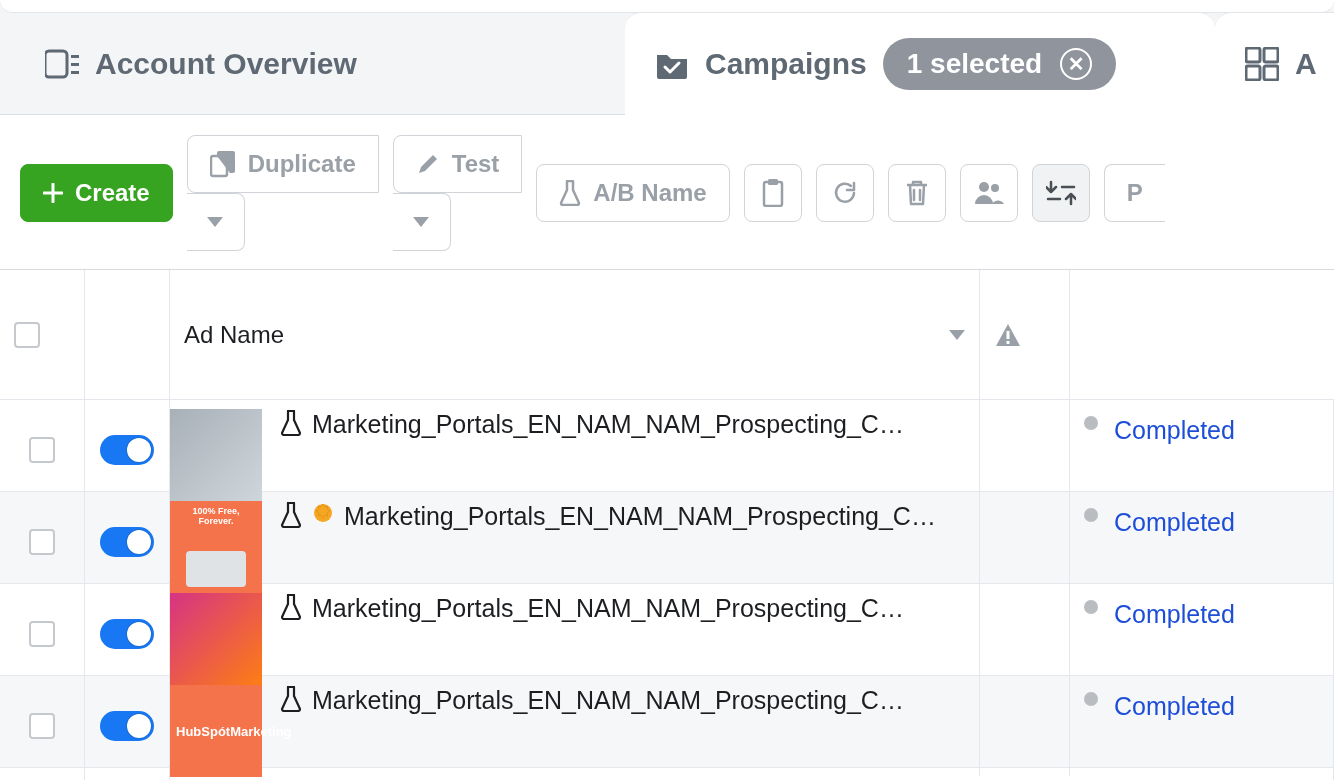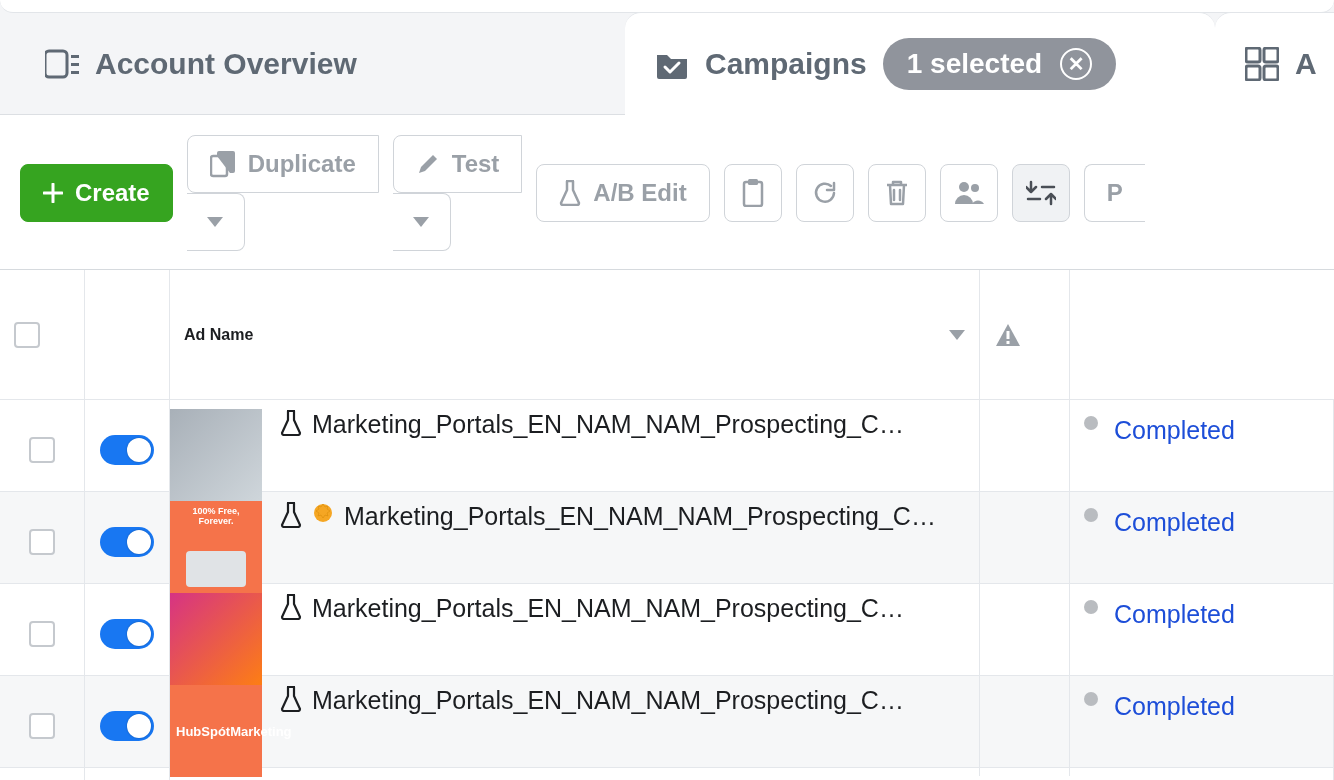--- a/index.html
+++ b/index.html
@@ -28,21 +28,21 @@
   .btn.darkfill { background:#f0f2f4; }
 
   
   .table { border-top:1px solid #d6dade; }
   .row { display:grid; grid-template-columns: 85px 85px 810px 90px 264px; border-bottom:1px solid #e4e7eb; }
   .row.header { height:130px; }
   .row.body   { height:92px; }
   .row.body.alt { background:#f6f7f8; }
   .cell { border-right:1px solid #e4e7eb; display:flex; align-items:center; padding:0 14px; }
   .cell.center { justify-content:center; }
-  .row.header .cell { font-size:16px; font-weight:700; color:#1c1e21;justify-content:space-between; }
+  .row.header .cell { font-size:24px; font-weight:400; color:#1c1e21;justify-content:space-between; }
   .hdr-adname { justify-content:space-between; position:relative;}
   .hdr-delivery { color:#1877f2 !important; font-weight:800; justify-content:space-between;}
 
   .checkbox { width:26px; height:26px; border:2px solid #c5c9ce; border-radius:4px; background:#fff;}
   .toggle { width:54px; height:30px; border-radius:30px; background:#1877f2; position:relative;}
   .toggle::after { content:""; position:absolute; width:24px; height:24px; border-radius:50%; background:#fff; top:3px; right:3px; box-shadow:0 0 2px rgba(0,0,0,.3);}
   .thumb { width:92px; height:92px; margin:-1px 18px -1px -14px; flex:0 0 92px; display:flex; align-items:center; justify-content:space-between; font-size:11px; font-weight:700; color:#fff; text-align:center; padding:6px;}
   .thumb.t1 { background:linear-gradient(135deg,#a8b0b8,#cfd6db);}
   .thumb.t2 { background:#f5734a; flex-direction:column;}
   .thumb.t3 { background:linear-gradient(135deg,#d63384,#fd7e14);}
@@ -130,21 +130,21 @@
     </div>
     <div class="btn drop">
         <span class="caret-down"></span>
       </div>
   </div>
 
   <div class="btn">
     <svg width="22" height="26" viewBox="0 0 22 26">
         <path d="M7 1 h8 M8 1 v9 L2 23 a2 2 0 0 0 2 2 h14 a2 2 0 0 0 2 -2 L14 10 V1" fill="none" stroke="#9aa0a7" stroke-width="2.5" stroke-linejoin="round"></path>
       </svg>
-    <span>A/B Edit</span>
+    <span>A/B Name</span>
   </div>
 
   <div class="btn icon-only">
     <svg width="22" height="28" viewBox="0 0 22 28">
         <rect x="2" y="3" width="18" height="24" rx="2" fill="none" stroke="#9aa0a7" stroke-width="2.5"></rect>
         <rect x="6" y="0" width="10" height="6" rx="1.5" fill="#9aa0a7"></rect>
       </svg>
   </div>
 
   <div class="btn icon-only">

